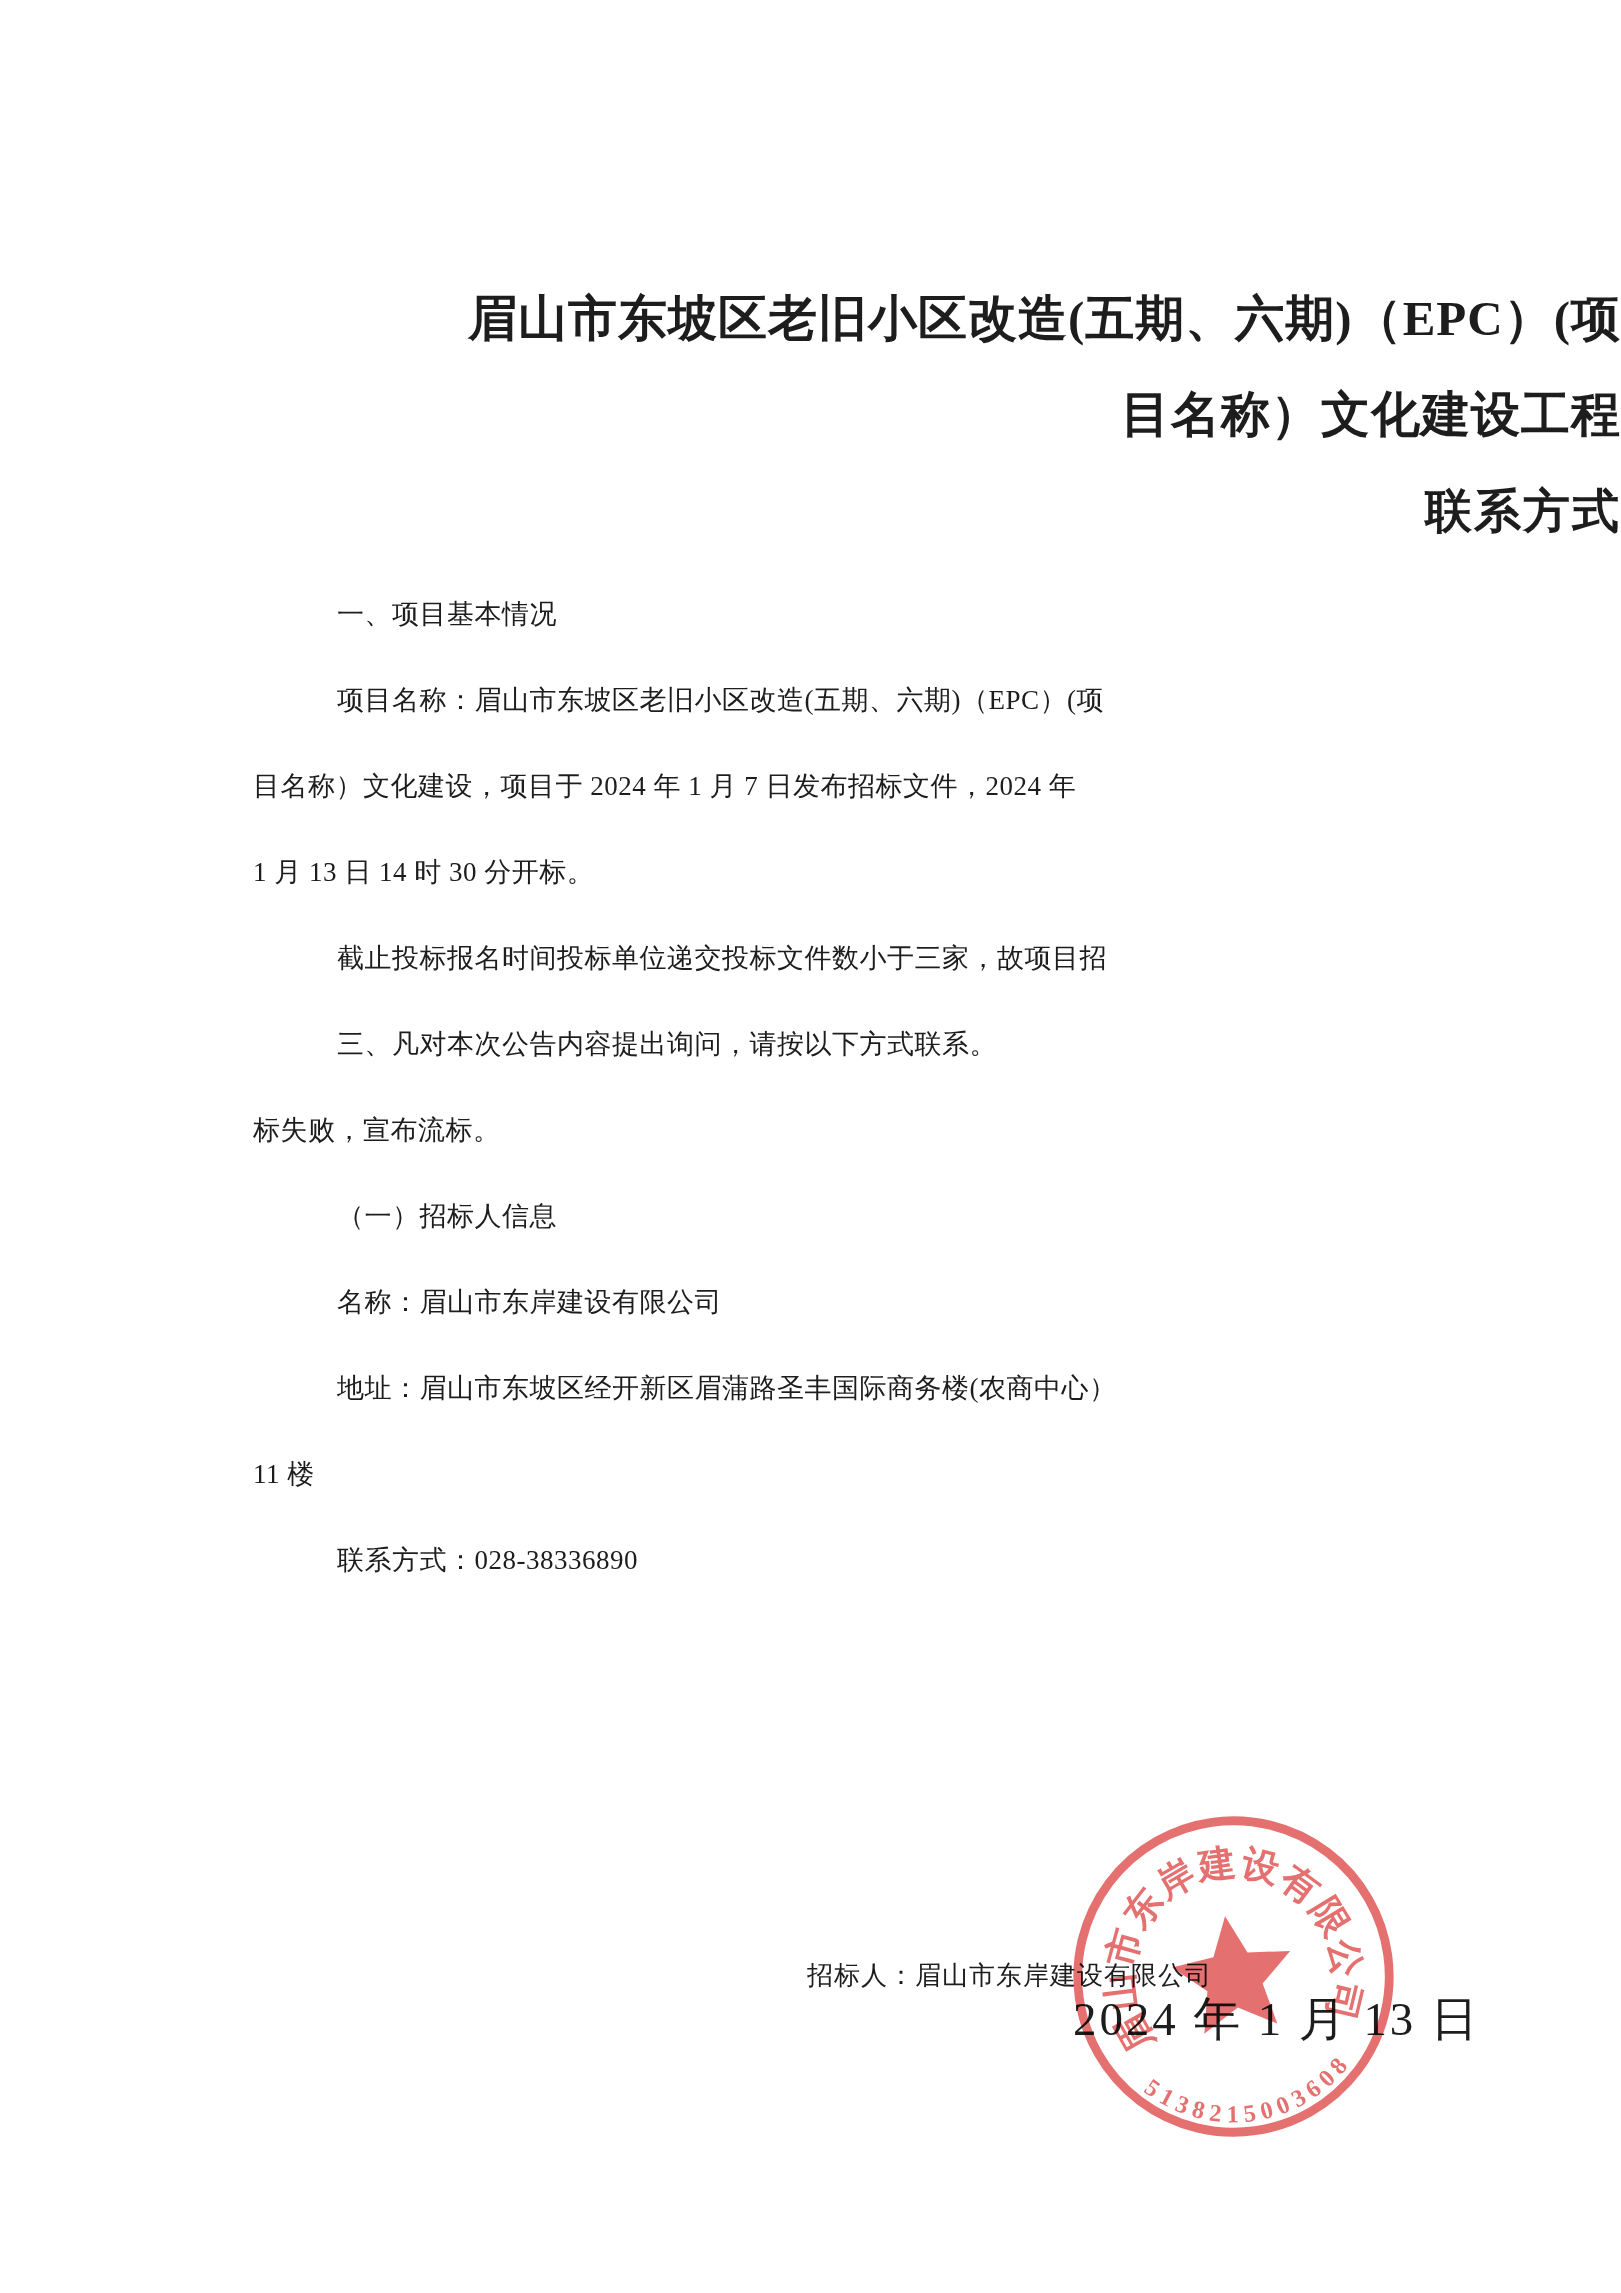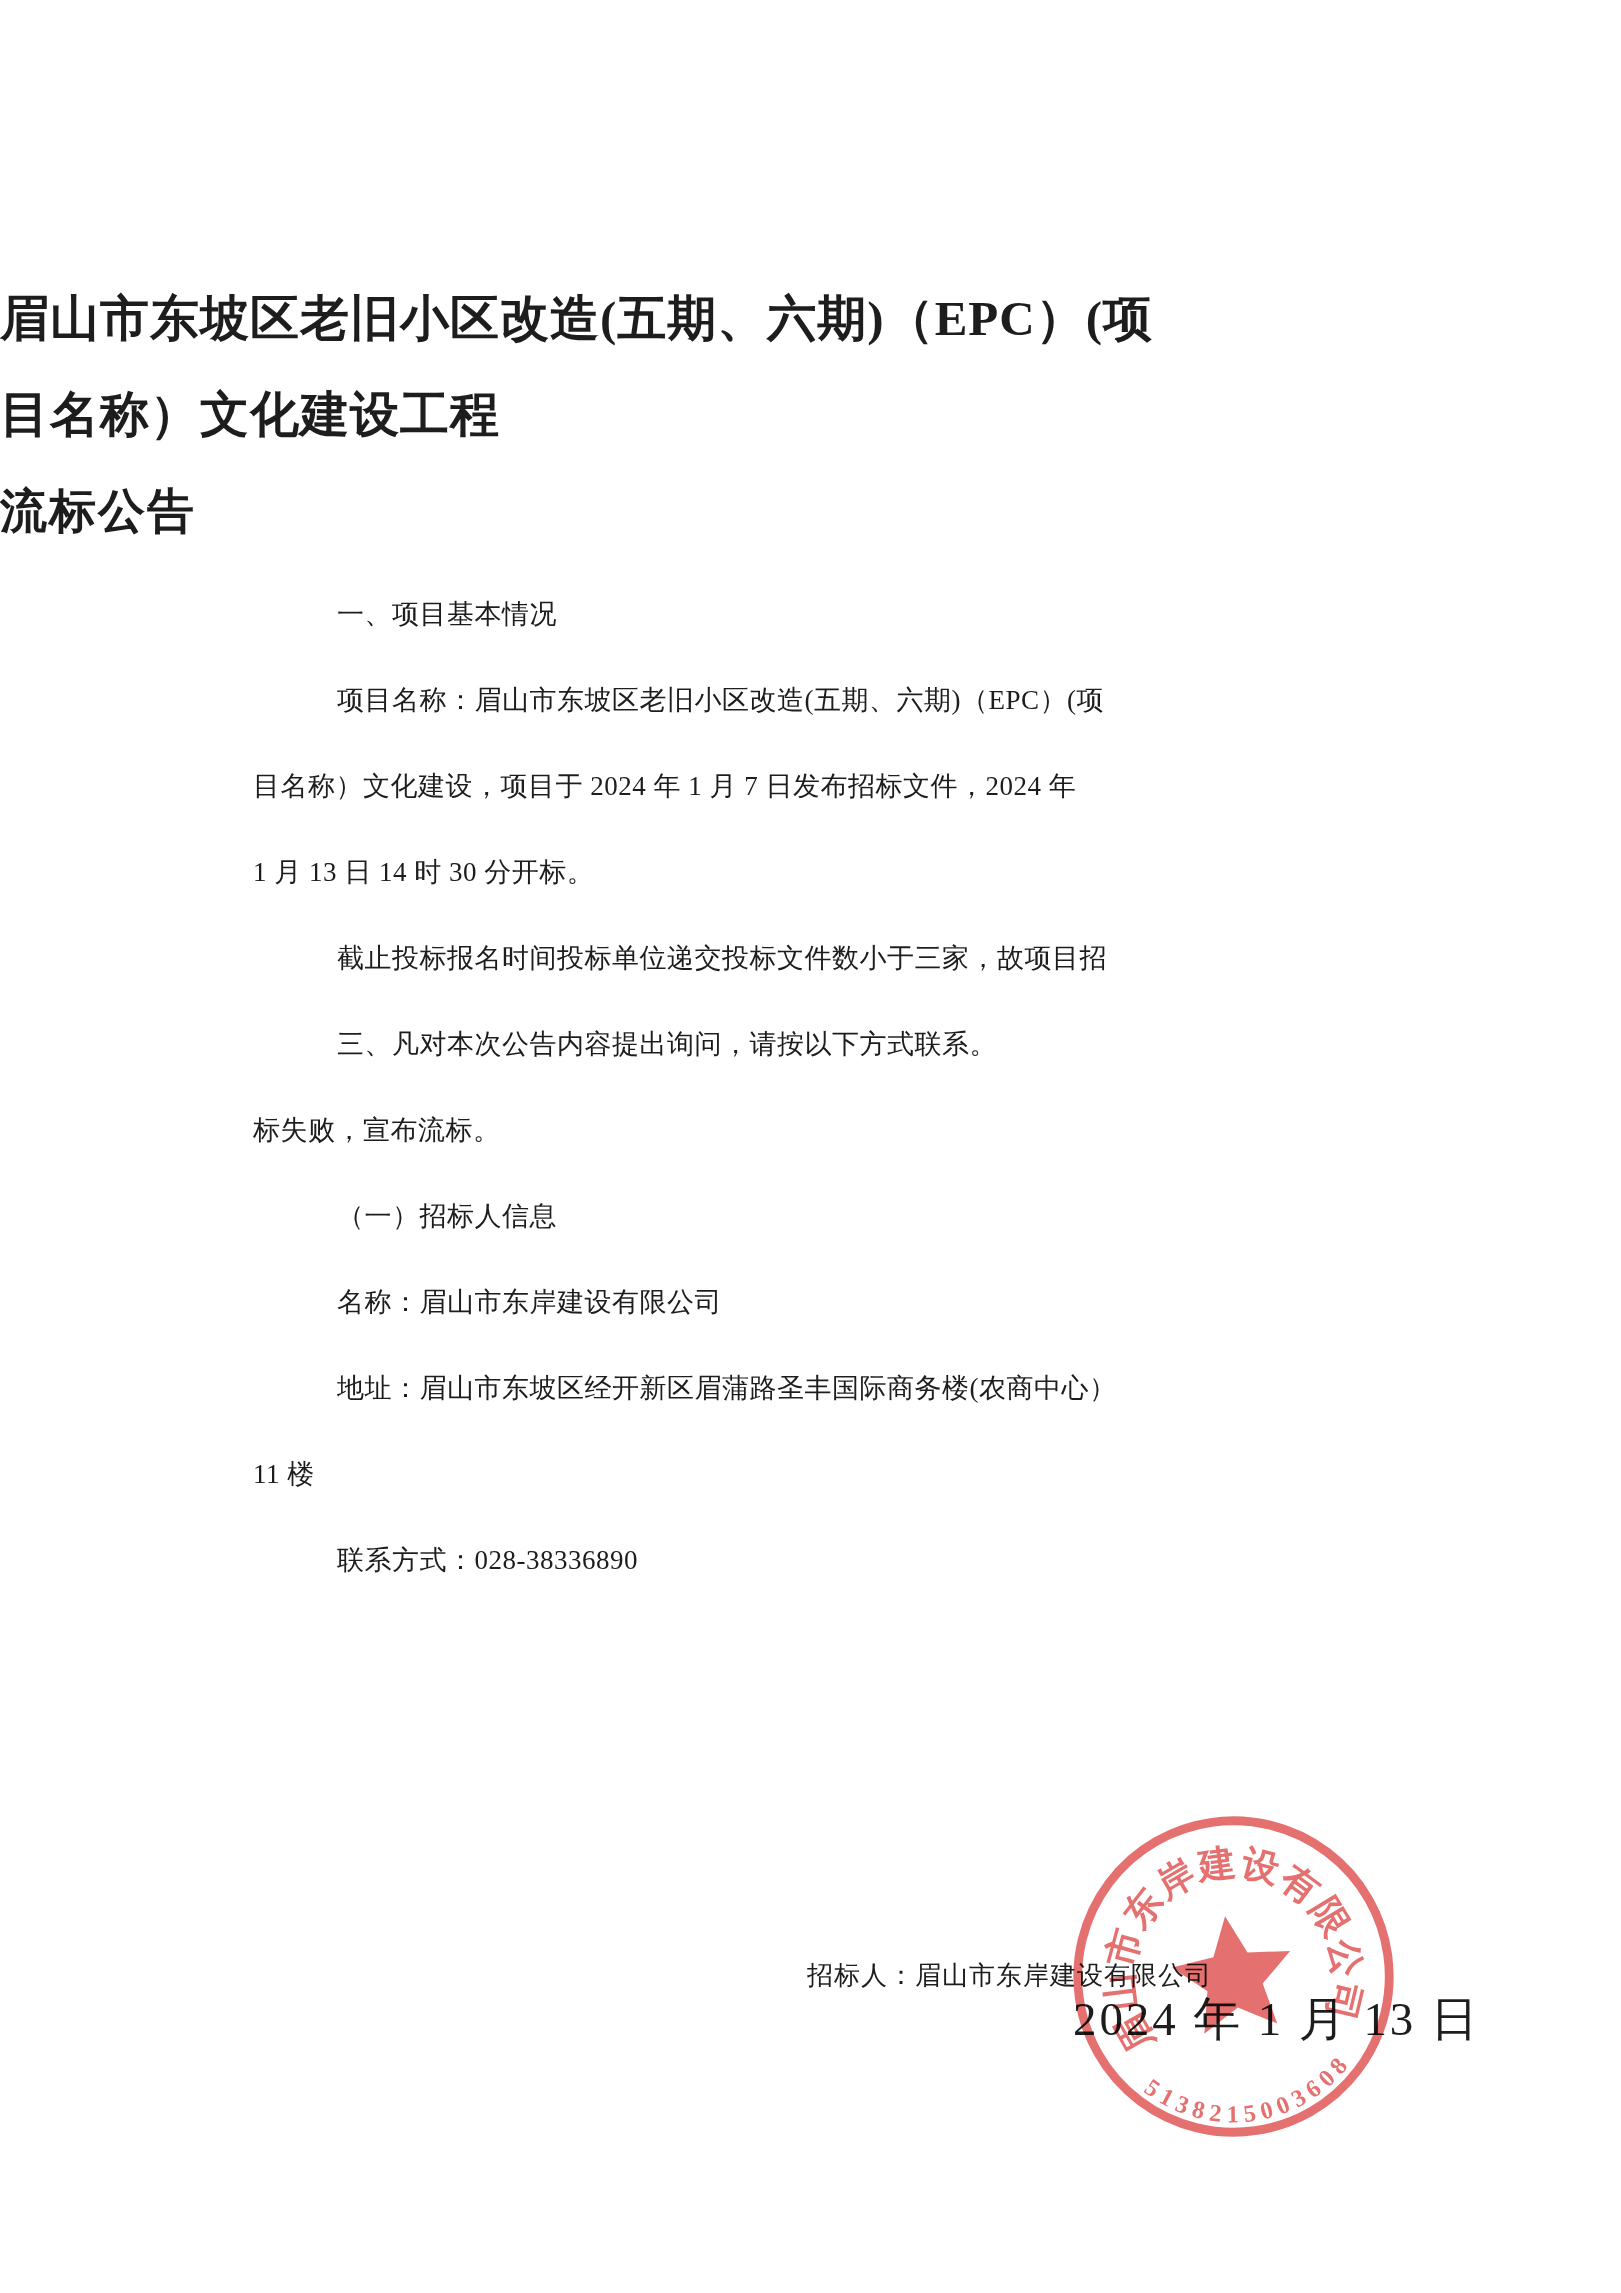--- a/index.html
+++ b/index.html
@@ -5,21 +5,21 @@
   html,body { margin:0; padding:0; background:#9a9a9a; }
   .page {
     position:relative;
     width:1621px; height:2294px;
     margin:0 auto;
     background:#ffffff;
     color:#1d1d1d;
     font-family:"Liberation Serif","DejaVu Serif",serif;
     overflow:hidden;
   }
-  .title-block { padding-top:271px; text-align:left; font-weight:bold; }
+  .title-block { padding-top:271px; text-align:right; font-weight:bold; }
   .title-line  { font-size:49px; line-height:96px; white-space:nowrap; letter-spacing:1px; }
   .subtitle    { font-size:47px; line-height:96px; letter-spacing:2px; }
   .body-block  { margin:11.8px 176px 0 253px; }
   .body-line   { font-size:27px; line-height:86px; white-space:nowrap; letter-spacing:0.5px; }
   .body-line.indent { padding-left:84px; }
   .sig-person  { position:absolute; top:1958px; left:807px; font-size:26px; white-space:nowrap; letter-spacing:1px; }
   .sig-date    { position:absolute; top:1988px; left:1073px; font-size:47px; white-space:nowrap; letter-spacing:2.9px; }
   .stamp {
     position:absolute; left:1067px; top:1810px;
     width:333px; height:333px;
@@ -30,21 +30,21 @@
   .stamp text { font-family:"Liberation Serif","DejaVu Serif",serif; }
 </style>
 </head>
 <body>
 
 <div class="page">
 
   <div class="title-block">
     <div class="title-line">眉山市东坡区老旧小区改造(五期、六期)（EPC）(项</div>
     <div class="title-line">目名称）文化建设工程</div>
-    <div class="subtitle">流标公告</div>
+    <div class="subtitle">联系方式</div>
   </div>
 
   <div class="body-block">
     <div class="body-line indent">一、项目基本情况</div>
     <div class="body-line indent">项目名称：眉山市东坡区老旧小区改造(五期、六期)（EPC）(项</div>
     <div class="body-line">目名称）文化建设，项目于 2024 年 1 月 7 日发布招标文件，2024 年</div>
     <div class="body-line">1 月 13 日 14 时 30 分开标。</div>
     <div class="body-line indent">截止投标报名时间投标单位递交投标文件数小于三家，故项目招</div>
     <div class="body-line indent">三、凡对本次公告内容提出询问，请按以下方式联系。</div>
     <div class="body-line">标失败，宣布流标。</div>

